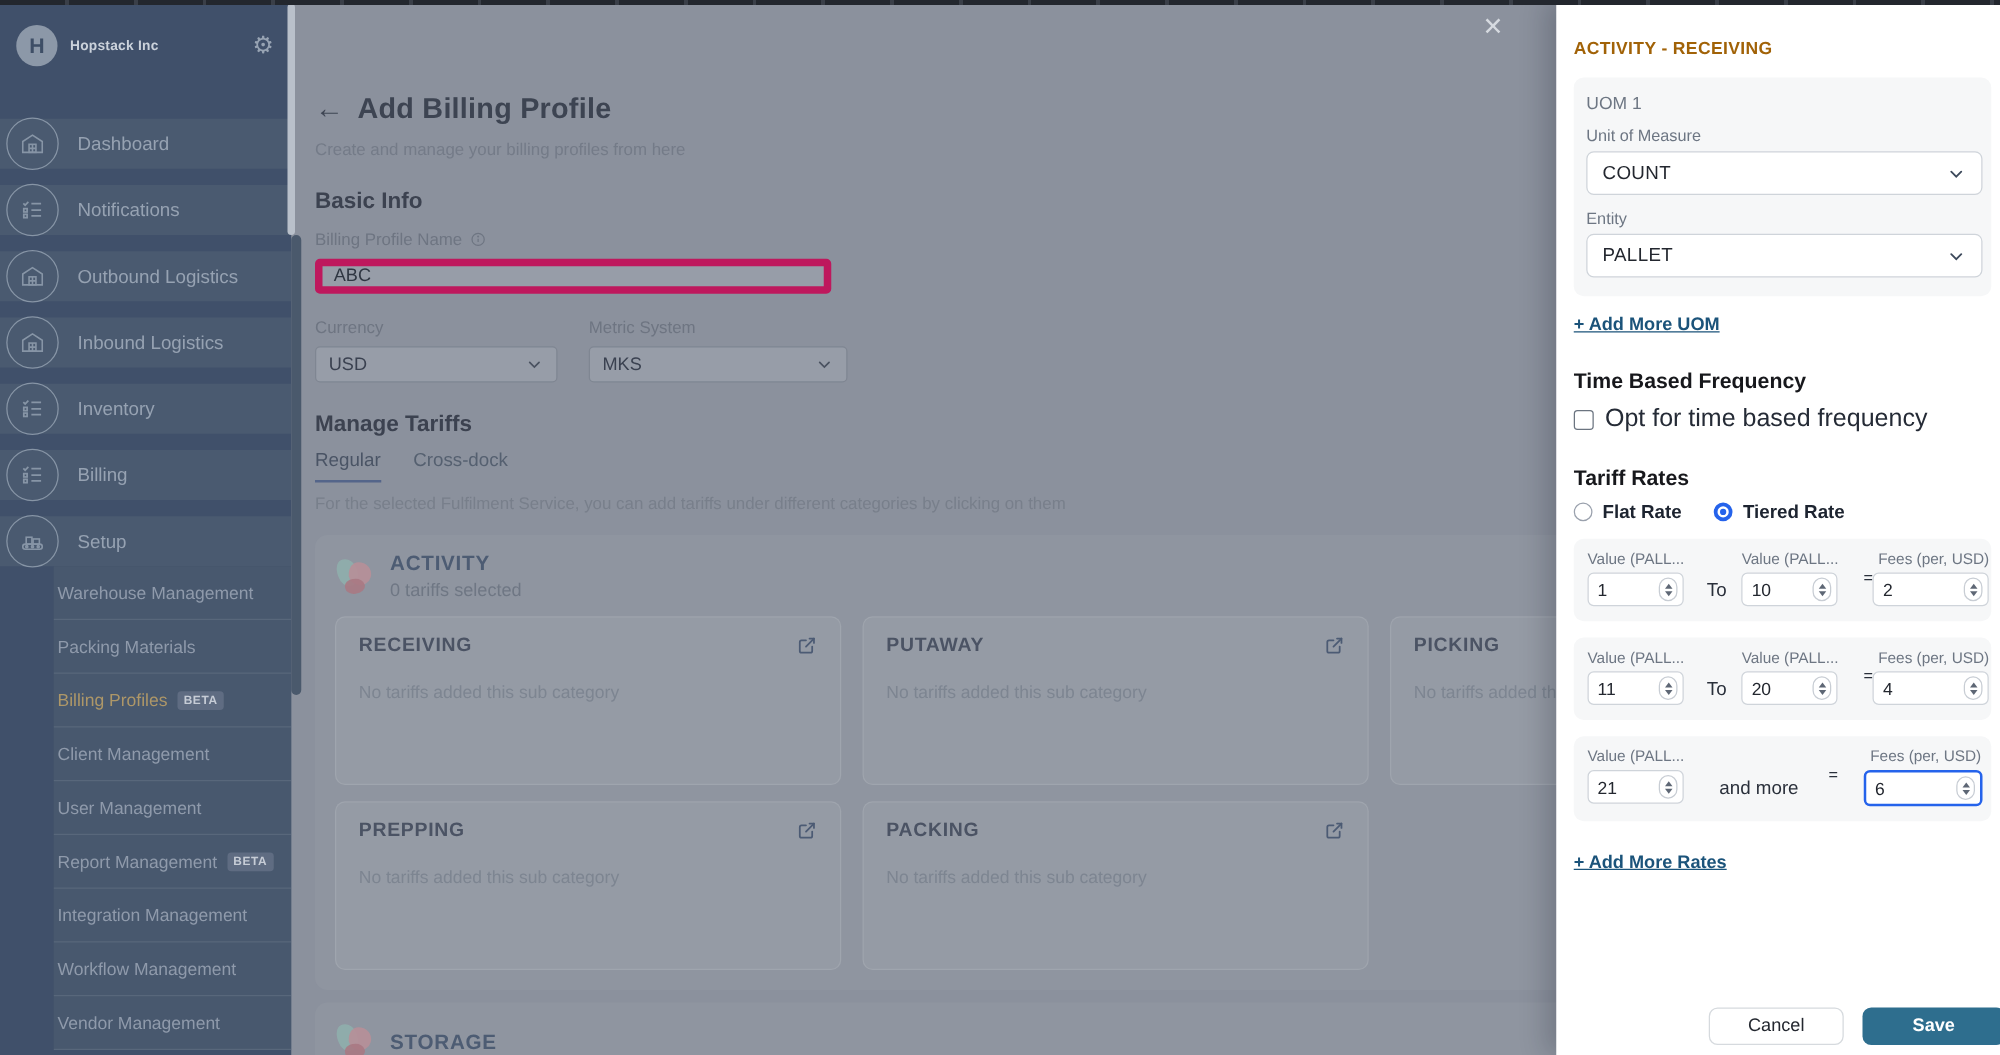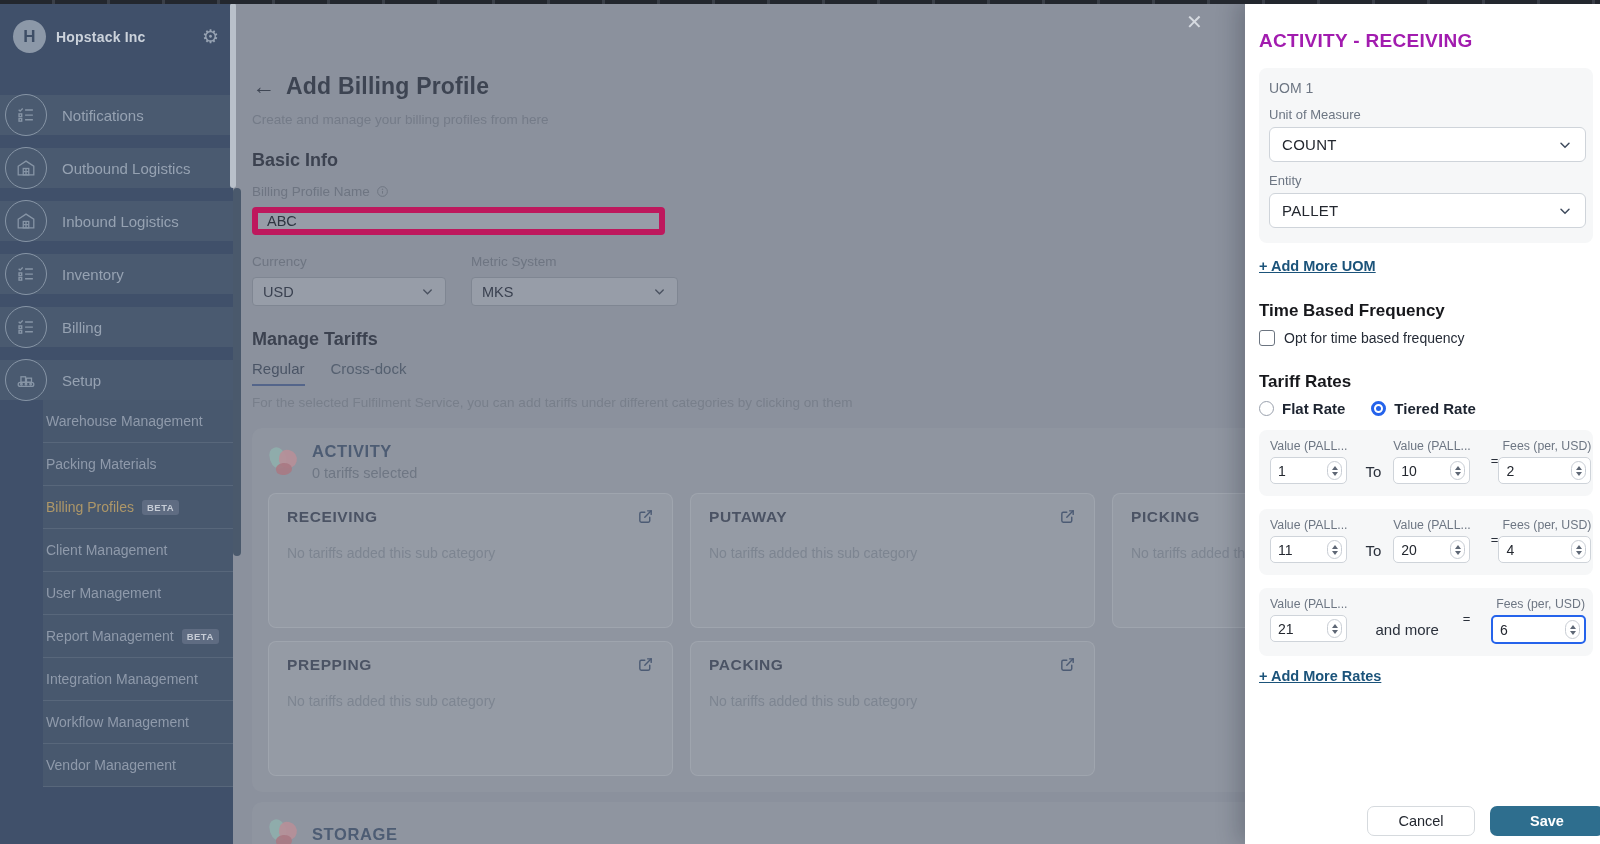--- a/index.html
+++ b/index.html
@@ -8,21 +8,21 @@
 
   
   .topstrip{position:absolute;top:0;left:0;width:1600px;height:4px;z-index:60;
     background:repeating-linear-gradient(90deg,#23272e 0 52px,#3a3f48 52px 55px);}
 
   
   .sidebar{position:absolute;top:0;left:0;width:233px;height:844px;background:#40506a;z-index:10;overflow:hidden;}
   .brand{display:flex;align-items:center;padding:20px 14px 0 13px;}
   .brand-logo{width:33px;height:33px;border-radius:50%;background:#8c98a8;color:#3e4e66;
     font-weight:bold;font-size:17px;display:flex;align-items:center;justify-content:center;flex:0 0 33px;}
-  .brand-name{color:#cbd2db;font-weight:bold;font-size:14px;margin-left:10px;flex:1;letter-spacing:.2px;}
+  .brand-name{color:#cbd2db;font-weight:bold;font-size:11px;margin-left:10px;flex:1;letter-spacing:.2px;}
   .gear{color:#97a3b3;font-size:19px;line-height:1;cursor:pointer;}
   .nav{margin-top:42px;}
   .nav-item{height:40px;background:#4a5a70;margin-bottom:13px;display:flex;align-items:center;padding-left:5px;cursor:pointer;}
   .nav-circ{width:40px;height:40px;border-radius:50%;border:1px solid #8795a6;display:flex;align-items:center;justify-content:center;color:#8795a6;flex:0 0 40px;}
   .nav-circ svg{width:22px;height:22px;}
   .nav-label{color:#96a2b2;font-size:15px;margin-left:15px;white-space:nowrap;}
   .subnav{margin-left:43px;background:#48586e;}
   .subnav-item{height:42px;display:flex;align-items:center;padding-left:3px;border-bottom:1px solid rgba(255,255,255,.09);cursor:pointer;}
   .subnav-label{color:#8f9aab;font-size:14px;white-space:nowrap;}
   .subnav-item.active .subnav-label{color:#ae9768;}
@@ -71,34 +71,34 @@
   .sub-card-head{display:flex;align-items:flex-start;justify-content:space-between;}
   .sub-card-title{font-size:15.5px;font-weight:bold;color:#4b5364;letter-spacing:.6px;}
   .ext-icon{width:17px;height:17px;color:#4c5b74;cursor:pointer;}
   .ext-icon svg{width:17px;height:17px;}
   .sub-card-empty{margin-top:19px;font-size:14px;color:#7d8591;}
   .storage-card{margin-top:10px;height:60px;}
 
   
   .drawer{position:absolute;top:0;left:1245px;width:355px;height:844px;background:#ffffff;z-index:40;
     box-shadow:-8px 0 20px rgba(20,25,35,.22);box-sizing:border-box;padding:30px 7px 0 14px;}
-  .d-title{font-size:19px;font-weight:bold;color:#a21caf;letter-spacing:.3px;}
+  .d-title{font-size:14px;font-weight:bold;color:#a16207;letter-spacing:.3px;}
   .d-sub{font-size:16px;font-weight:bold;color:#17181c;margin-top:11px;}
   .uom-card{margin-top:16px;background:#f6f7f8;border-radius:8px;padding:12px 7px 15px 10px;}
   .uom-tag{font-size:14px;color:#6d7683;}
   .d-label{font-size:13px;color:#6d7683;margin-top:11px;}
   .d-select{margin-top:5px;height:33px;background:#fff;border:1px solid #cfd4da;border-radius:6px;
     display:flex;align-items:center;justify-content:space-between;padding:0 12px;cursor:pointer;}
   .d-select span{font-size:15px;color:#23272f;letter-spacing:.3px;}
   .d-select svg{width:16px;height:16px;color:#3e4a5c;}
   .d-link{display:inline-block;margin-top:15px;font-size:14.5px;font-weight:bold;color:#1b537a;text-decoration:underline;cursor:pointer;}
   .d-h2{font-size:17px;font-weight:bold;color:#17181c;margin-top:26px;}
   .chk-row{display:flex;align-items:center;gap:9px;margin-top:9px;}
   .chk{width:14px;height:14px;border:1.5px solid #6b7480;border-radius:3px;background:#fff;flex:0 0 14px;cursor:pointer;}
-  .chk-label{font-size:14px;color:#252b36;}
+  .chk-label{font-size:20px;color:#252b36;}
   .radio-row{display:flex;align-items:center;gap:26px;margin-top:8px;}
   .radio-opt{display:flex;align-items:center;gap:8px;cursor:pointer;}
   .radio{width:15px;height:15px;border-radius:50%;border:1.5px solid #9aa1ad;background:#fff;box-sizing:border-box;position:relative;flex:0 0 15px;}
   .radio.checked{border:3px solid #2563eb;}
   .radio.checked::after{content:"";position:absolute;left:50%;top:50%;width:5px;height:5px;margin:-2.5px 0 0 -2.5px;border-radius:50%;background:#2563eb;}
   .radio-label{font-size:15px;font-weight:bold;color:#1d2430;}
 
   .tier-card{margin-top:13px;background:#f6f7f8;border-radius:8px;padding:9px 8px 12px 11px;display:flex;align-items:flex-start;justify-content:space-between;}
   .tier-col{display:flex;flex-direction:column;}
   .tier-col.right{align-items:flex-end;margin-left:auto;}
@@ -132,20 +132,30 @@
   <div class="sidebar">
     <div class="brand">
       <div class="brand-logo">H</div>
       <div class="brand-name">Hopstack Inc</div>
       <div class="gear">⚙</div>
     </div>
 
     <div class="nav">
       <div class="nav-item">
         <span class="nav-circ">
+          <svg viewBox="0 0 24 24" fill="none" stroke="currentColor" stroke-width="1.4">
+              <path d="M3.5 10L12 4.5 20.5 10V19.5H3.5Z"></path>
+              <rect x="9" y="12.5" width="6" height="7"></rect>
+              <path d="M12 12.5v7M9 16h6"></path>
+            </svg>
+        </span>
+        <span class="nav-label">Dashboard</span>
+      </div>
+      <div class="nav-item">
+        <span class="nav-circ">
           <svg viewBox="0 0 24 24" fill="none" stroke="currentColor" stroke-width="1.5">
               <path d="M4 6.2l1.6 1.6L8.4 5"></path>
               <rect x="4.4" y="10.8" width="2.9" height="2.9"></rect>
               <rect x="4.4" y="15.8" width="2.9" height="2.9"></rect>
               <path d="M11 6.5h8.5M11 12.2h8.5M11 17.2h8.5"></path>
             </svg>
         </span>
         <span class="nav-label">Notifications</span>
       </div>
       <div class="nav-item">
@@ -508,21 +518,21 @@
         <div class="num-input wide focused">
           <span class="num-val">6</span>
           <span class="spin">
               <i class="up"></i>
               <i class="dn"></i>
             </span>
         </div>
       </div>
     </div>
 
-    <span class="d-link" style="margin-top:12px;">+ Add More Rates</span>
+    <span class="d-link" style="margin-top:25px;">+ Add More Rates</span>
 
     <div class="d-footer">
       <div class="btn-cancel">Cancel</div>
       <div class="btn-save">Save</div>
     </div>
   </div>
 
 </div>
 
 </body></html>

